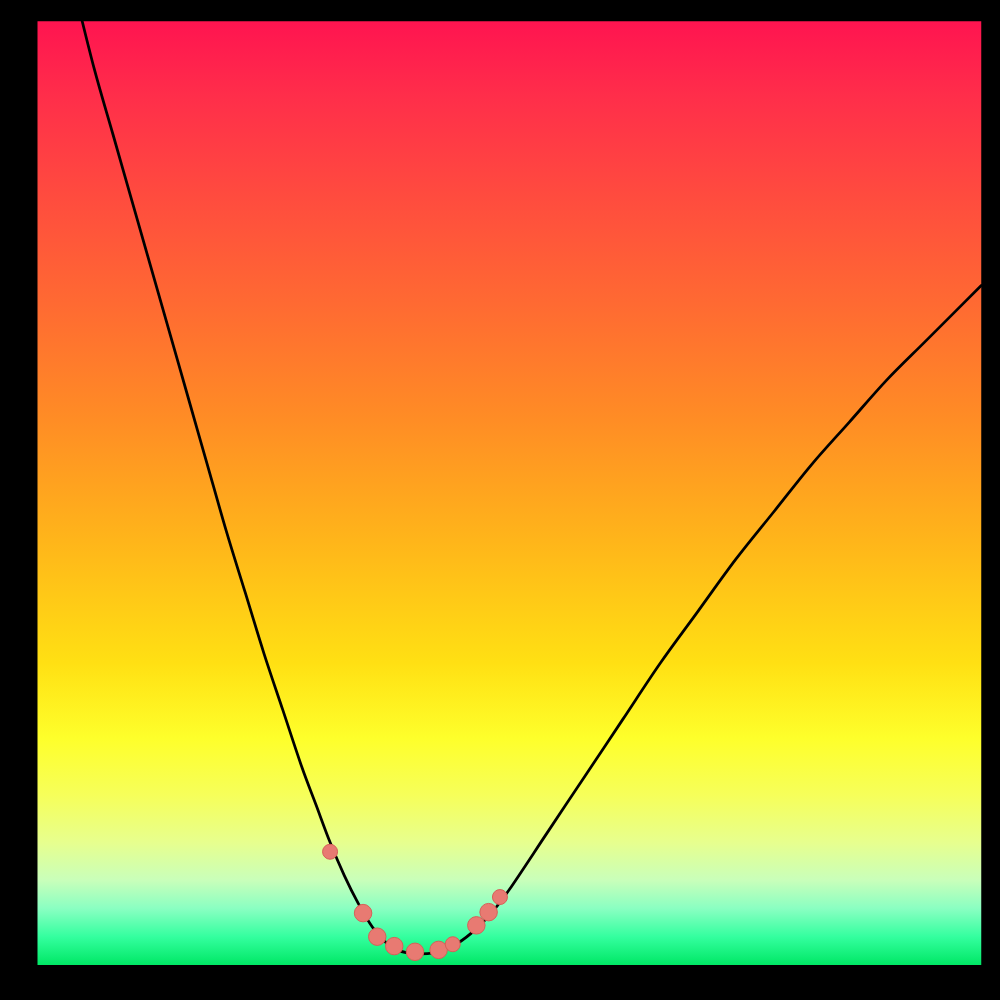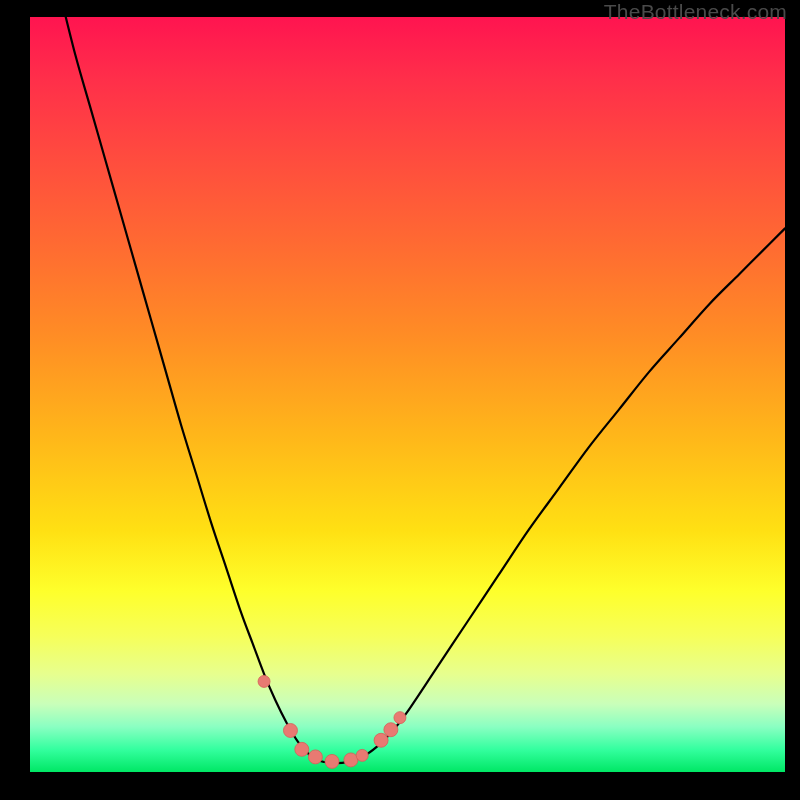--- a/index.html
+++ b/index.html
@@ -76,14 +76,13 @@
           <circle cx="285.39" cy="739.90" r="7" fill="#e87a72" stroke="#d66058" stroke-width="0.8"></circle>
           <circle cx="302.00" cy="744.43" r="7" fill="#e87a72" stroke="#d66058" stroke-width="0.8"></circle>
           <circle cx="320.88" cy="742.92" r="7" fill="#e87a72" stroke="#d66058" stroke-width="0.8"></circle>
           <circle cx="332.20" cy="738.39" r="6" fill="#e87a72" stroke="#d66058" stroke-width="0.8"></circle>
           <circle cx="351.08" cy="723.29" r="7" fill="#e87a72" stroke="#d66058" stroke-width="0.8"></circle>
           <circle cx="360.89" cy="712.72" r="7" fill="#e87a72" stroke="#d66058" stroke-width="0.8"></circle>
           <circle cx="369.95" cy="700.64" r="6" fill="#e87a72" stroke="#d66058" stroke-width="0.8"></circle>
         </g>
     </svg>
   </div>
-  <div class="attribution">TheBottleneck.com</div>
 </div>
 
 </body></html>

